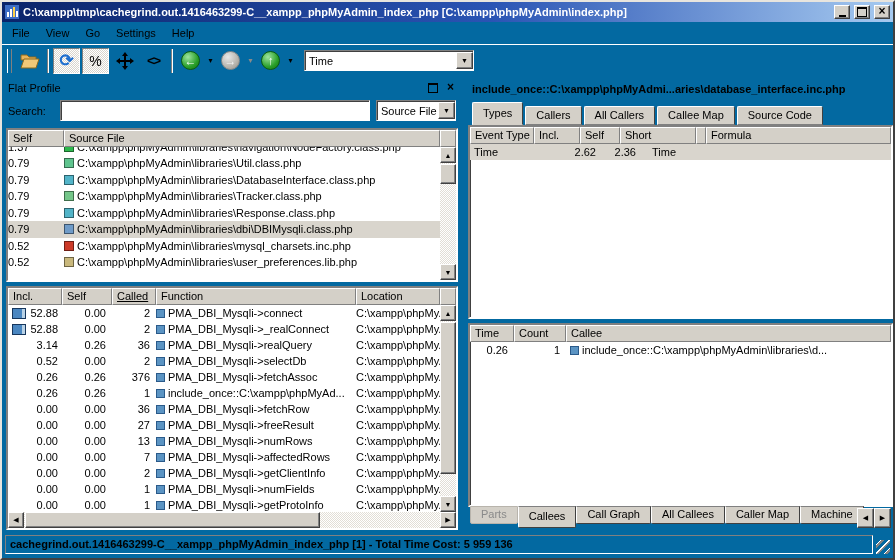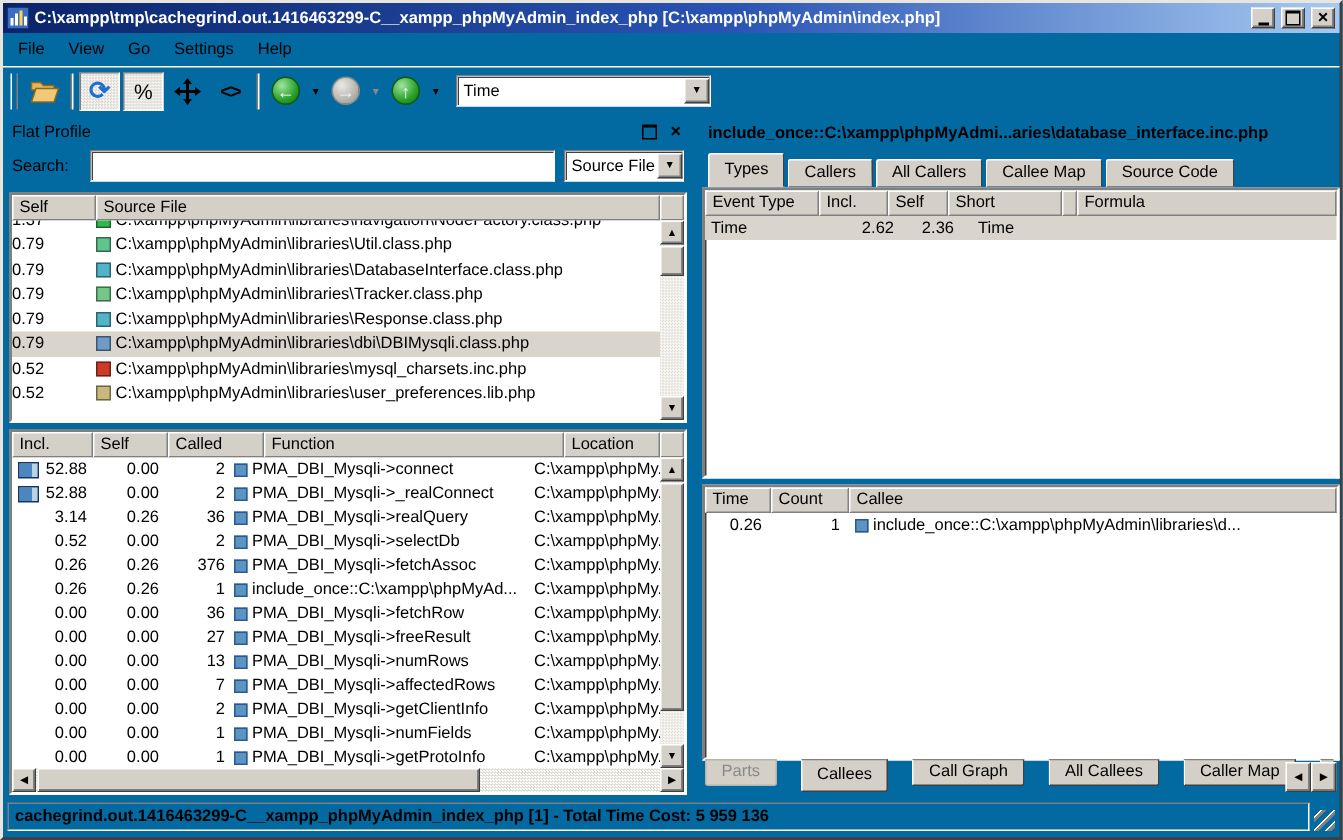--- a/index.html
+++ b/index.html
@@ -102,21 +102,21 @@
   .c-loc{flex:1;overflow:hidden;}
   .fsq{width:9px;height:9px;flex:0 0 9px;background:#5b94c3;border:1px solid #2a5a8a;margin-right:3px;}
   .bar{width:14px;height:11px;background:linear-gradient(to right,#4a86c0 72%,#b9d2e6 72%);border:1px solid #16365c;margin-right:4px;}
   
   .rp-header{position:absolute;top:5px;left:6px;right:4px;font-weight:bold;white-space:nowrap;overflow:hidden;}
   .tabs-top{position:absolute;top:24px;left:6px;right:2px;height:23px;display:flex;align-items:flex-end;}
   .tab-t{height:19px;padding:2px 10px 0;margin-right:2px;background:#d4d0c8;border:1px solid;
     border-color:#fff #404040 #808080 #fff;border-radius:2px 2px 0 0;white-space:nowrap;}
   .tab-t.active{height:23px;padding-top:4px;border-bottom-color:#d4d0c8;font-weight:normal;}
   .tabs-bottom{position:absolute;left:4px;right:2px;bottom:2px;height:22px;display:flex;align-items:flex-start;overflow:hidden;padding-right:36px;}
-  .tab-b{height:18px;padding:1px 10px 0;margin-right:16px;background:#d4d0c8;border:1px solid;
+  .tab-b{height:18px;padding:1px 10px 0;margin-right:0;background:#d4d0c8;border:1px solid;
     border-color:#808080 #404040 #404040 #fff;border-radius:0 0 2px 2px;white-space:nowrap;}
   .tab-b.active{height:22px;padding-top:3px;}
   .tab-b.disabled{color:#8a8a8a;border-color:#b8b4ac;}
   .tabscroll{position:absolute;right:0;bottom:2px;display:flex;}
   .tabscroll .sbtn{position:static;width:17px;height:20px;}
   
   .types-row,.cal-row{display:flex;height:16px;align-items:center;white-space:nowrap;}
   .types-row.sel{background:#d9d5cd;}
   .t-evt{width:86px;flex:0 0 86px;padding-left:4px;}
   .t-incl{width:46px;flex:0 0 46px;}
@@ -269,21 +269,21 @@
           <div class="sbtn au" style="top:0;left:0;"></div>
           <div class="thumb" style="top:17px;left:0;width:16px;height:20px;"></div>
           <div class="sbtn ad" style="bottom:0;left:0;"></div>
         </div>
       </div>
 
       <div class="frame" style="left:2px;top:208px;width:452px;height:244px;">
         <div class="hdrow">
             <div class="hcell" style="width: 54px;">Incl.</div>
             <div class="hcell" style="width: 50px;">Self</div>
-            <div class="hcell" style="width: 64px;">Called</div>
+            <div class="hcell" style="width: 44px; text-decoration: underline;">Called</div>
             <div class="hcell" style="width: 200px;">Function</div>
             <div class="hcell flex">Location</div>
             <div class="hcell" style="width: 16px;"></div>
           </div>
         <div class="ft-body">
             <div class="ft-row">
               <span class="c-incl">
                 <span class="bar"></span>
                 <span>52.88</span>
               </span>
@@ -461,21 +461,21 @@
       <div class="tabs-top">
           <div class="tab-t active">Types</div>
           <div class="tab-t">Callers</div>
           <div class="tab-t">All Callers</div>
           <div class="tab-t">Callee Map</div>
           <div class="tab-t">Source Code</div>
         </div>
 
       <div class="frame" style="left:2px;top:47px;width:425px;height:194px;">
         <div class="hdrow">
-            <div class="hcell" style="width: 76px;">Event Type</div>
+            <div class="hcell" style="width: 64px;">Event Type</div>
             <div class="hcell" style="width: 46px;">Incl.</div>
             <div class="hcell" style="width: 40px;">Self</div>
             <div class="hcell" style="width: 76px;">Short</div>
             <div class="hcell" style="width: 10px;"></div>
             <div class="hcell flex">Formula</div>
           </div>
         <div>
             <div class="types-row sel">
               <span class="t-evt">Time</span>
               <span class="t-incl num">2.62</span>

